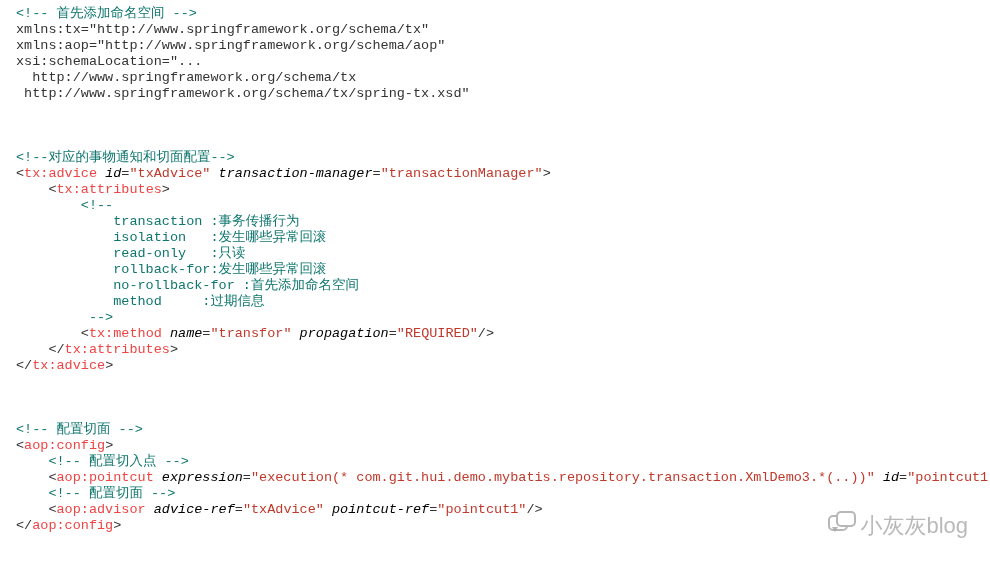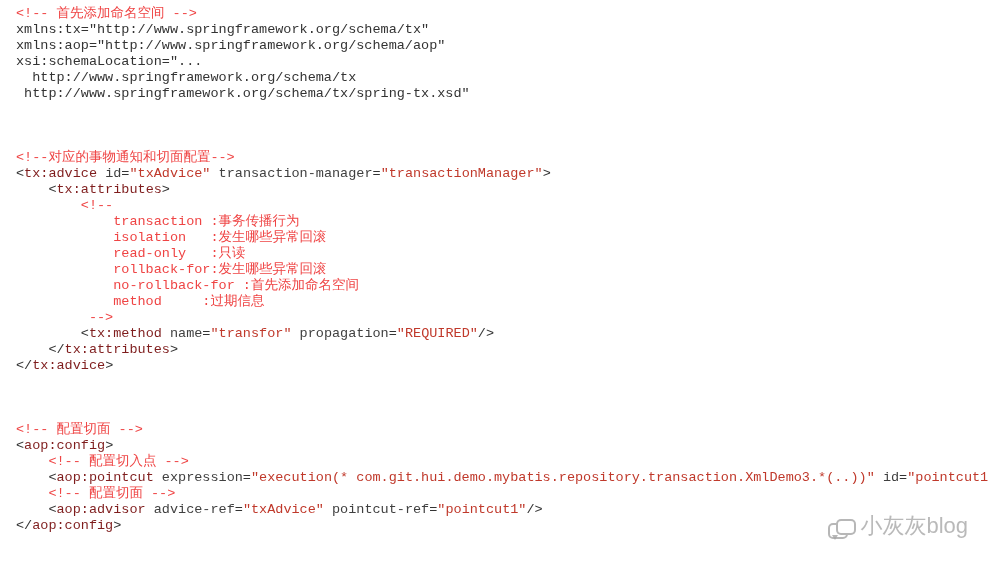--- a/index.html
+++ b/index.html
@@ -17,37 +17,37 @@
     margin: 0;
     padding: 6px 16px;
     font-family: "SFMono-Regular", Consolas, "Liberation Mono", Menlo, monospace;
     font-size: 13.5px;
     line-height: 16px;
     white-space: pre;
     color: #333;
   }
 
   
-  .c-comment { color: #ef4444; }
-  .c-tag     { color: #7f1d1d; }
-  .c-attr    { color: #404040; }
+  .c-comment { color: #0f766e; }
+  .c-tag     { color: #ef4444; }
+  .c-attr    { color: #000000; font-style: italic; }
   .c-str     { color: #c0392b; }
   .c-punct   { color: #333333; }
   .c-text    { color: #333333; }
 
   .watermark {
     position: absolute;
     right: 22px;
     bottom: 28px;
     color: rgba(128,128,128,0.55);
     font-family: "PingFang SC","Microsoft YaHei",sans-serif;
     font-size: 22px;
     font-weight: 500;
     display: flex;
-    align-items: flex-end;
+    align-items: flex-start;
     gap: 6px;
     user-select: none;
   }
   .watermark .wm-icon {
     position: relative;
     width: 26px;
     height: 22px;
     opacity: 0.7;
   }
   .watermark .bubble {

